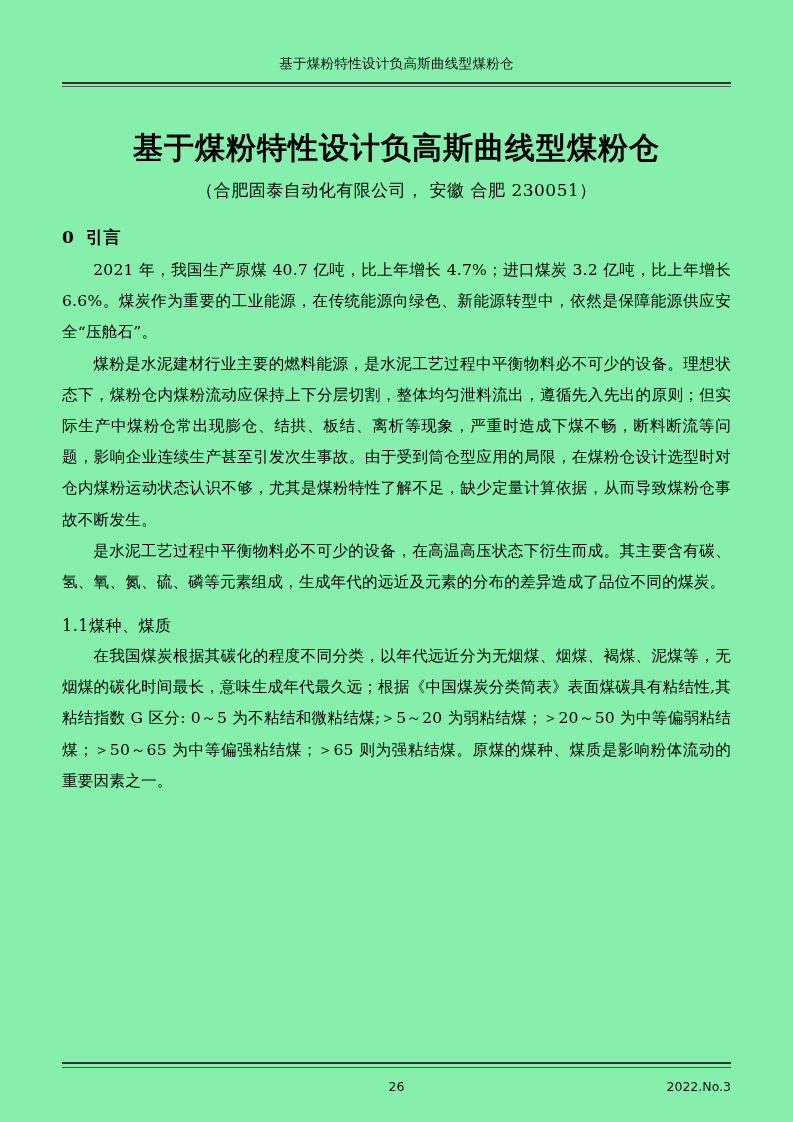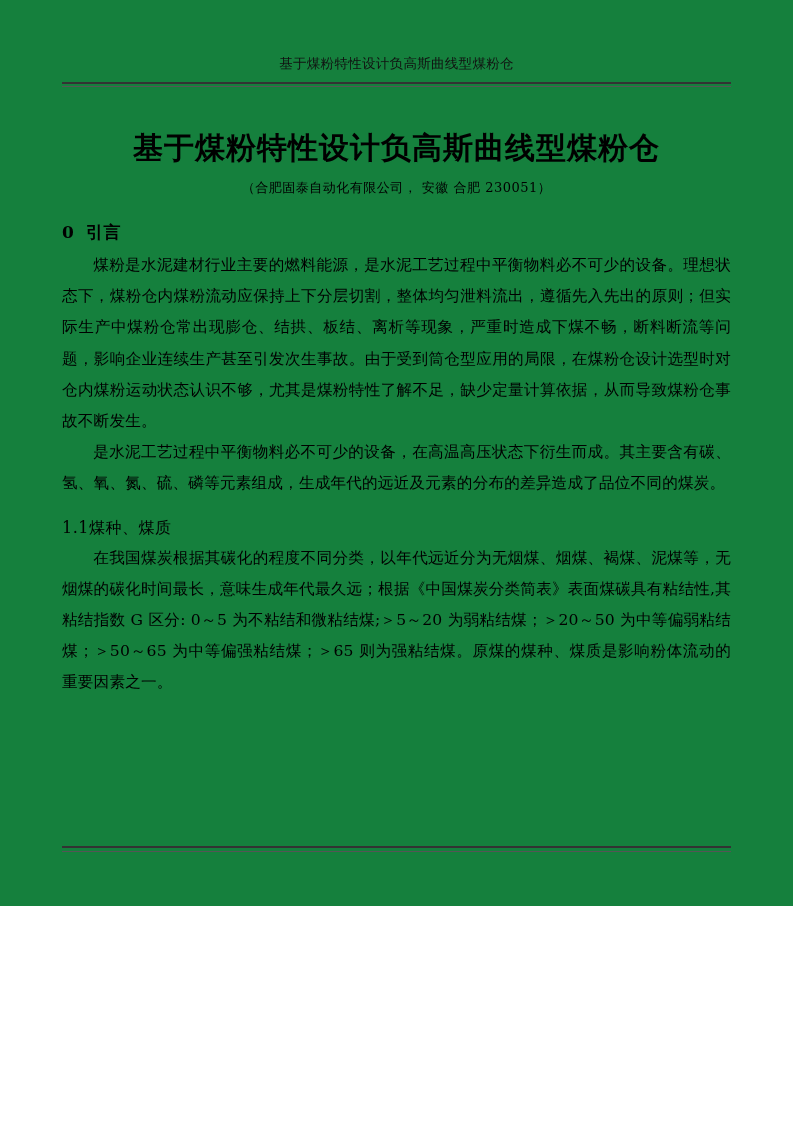--- a/index.html
+++ b/index.html
@@ -10,24 +10,24 @@
     width: 793px;
     height: 1122px;
     background: #ffffff;
     font-family: "DejaVu Serif", "Liberation Serif", serif;
     color: #000000;
     -webkit-font-smoothing: antialiased;
   }
   .page {
     position: relative;
     width: 793px;
-    height: 906px;
+    height: 1122px;
     box-sizing: border-box;
     padding: 0;
-    background: #15803d;
+    background: #86efac;
   }
 
   
   .runhead {
     position: absolute;
     top: 55px;
     left: 0;
     right: 0;
     text-align: center;
     font-size: 13.5px;
@@ -68,21 +68,21 @@
   }
   .author {
     margin-top: 22px;
     text-align: center;
     font-size: 16px;
     letter-spacing: 1px;
   }
   .affiliation {
     margin-top: 12px;
     text-align: center;
-    font-size: 13px;
+    font-size: 17px;
     letter-spacing: 0.5px;
   }
 
   
   h2.sec {
     font-size: 17px;
     font-weight: bold;
     margin: 24px 0 6px 0;
     letter-spacing: 0.5px;
     font-family: "DejaVu Serif", "Liberation Serif", serif;
@@ -152,28 +152,33 @@
   <div class="rule-top-thin"></div>
 
   <div class="content">
 
     <h1 class="doc-title">基于煤粉特性设计负高斯曲线型煤粉仓</h1>
     <div class="affiliation">（合肥固泰自动化有限公司，  安徽  合肥  230051）</div>
 
     <h2 class="sec">
       <span class="sec-num">0</span><span>引言</span>
     </h2>
+    <p class="para">2021 年，我国生产原煤 40.7 亿吨，比上年增长 4.7%；进口煤炭 3.2 亿吨，比上年增长 6.6%。煤炭作为重要的工业能源，在传统能源向绿色、新能源转型中，依然是保障能源供应安全“压舱石”。</p>
     <p class="para">煤粉是水泥建材行业主要的燃料能源，是水泥工艺过程中平衡物料必不可少的设备。理想状态下，煤粉仓内煤粉流动应保持上下分层切割，整体均匀泄料流出，遵循先入先出的原则；但实际生产中煤粉仓常出现膨仓、结拱、板结、离析等现象，严重时造成下煤不畅，断料断流等问题，影响企业连续生产甚至引发次生事故。由于受到筒仓型应用的局限，在煤粉仓设计选型时对仓内煤粉运动状态认识不够，尤其是煤粉特性了解不足，缺少定量计算依据，从而导致煤粉仓事故不断发生。</p>
 
     <p class="para">是水泥工艺过程中平衡物料必不可少的设备，在高温高压状态下衍生而成。其主要含有碳、氢、氧、氮、硫、磷等元素组成，生成年代的远近及元素的分布的差异造成了品位不同的煤炭。</p>
 
     <h3 class="subsec">
       <span class="sec-num">1.1</span><span>煤种、煤质</span>
     </h3>
     <p class="para">在我国煤炭根据其碳化的程度不同分类，以年代远近分为无烟煤、烟煤、褐煤、泥煤等，无烟煤的碳化时间最长，意味生成年代最久远；根据《中国煤炭分类简表》表面煤碳具有粘结性,其粘结指数 G 区分: 0～5 为不粘结和微粘结煤;＞5～20 为弱粘结煤；＞20～50 为中等偏弱粘结煤；＞50～65 为中等偏强粘结煤；＞65 则为强粘结煤。原煤的煤种、煤质是影响粉体流动的重要因素之一。</p>
 
   </div>
 
   <div class="rule-bottom"></div>
   <div class="rule-bottom-thin"></div>
 
+  <div class="footer">
+    <div class="page-num">26</div>
+    <div class="issue">2022.No.3</div>
+  </div>
 
 </div>
 
 </body></html>

